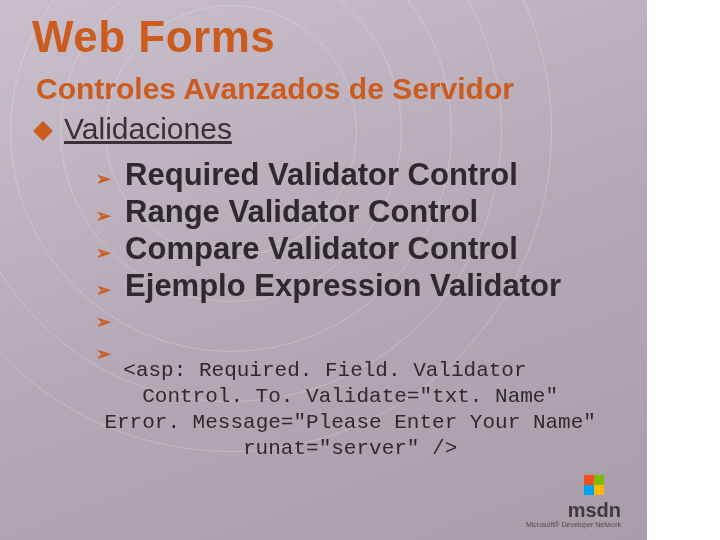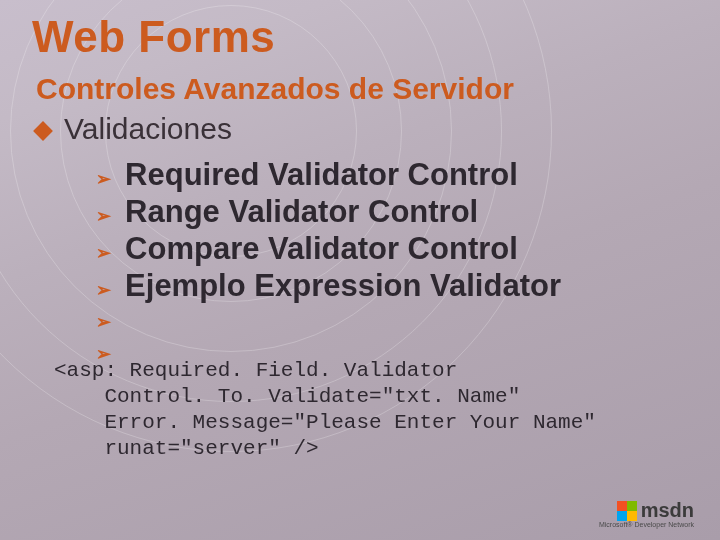--- a/index.html
+++ b/index.html
@@ -5,29 +5,30 @@
   html, body {
     margin: 0;
     padding: 0;
     width: 720px;
     height: 540px;
     overflow: hidden;
     font-family: Arial, Helvetica, sans-serif;
   }
   .slide {
     position: relative;
-    width: 720px;
+    width: 647px;
     height: 540px;
     background: linear-gradient(160deg,
       #c8becc 0%,
       #c4bac6 15%,
       #bbb0bc 35%,
       #b4a8b4 55%,
       #a99daa 100%);
     box-sizing: border-box;
+    text-align: center;
   }
   
   .rings {
     position: absolute;
     top: -220px;
     left: -120px;
     width: 700px;
     height: 700px;
     pointer-events: none;
     opacity: 0.25;
@@ -72,20 +73,21 @@
     height: 14px;
     background: #cc5b1f;
     transform: rotate(45deg);
     margin-right: 14px;
     margin-top: 4px;
   }
   .section-text {
     font-size: 30px;
     color: #3a3138;
     font-weight: normal;
+    text-decoration: underline;
   }
   .bullets {
     position: absolute;
     top: 160px;
     left: 96px;
   }
   .bullet {
     display: flex;
     align-items: baseline;
     margin-bottom: 4px;
@@ -115,20 +117,21 @@
     white-space: pre;
   }
   
   .logo {
     position: absolute;
     right: 26px;
     bottom: 18px;
     display: flex;
     align-items: center;
     gap: 4px;
+    flex-direction: column;
   }
   .logo .flag { display: flex; flex-wrap: wrap; width: 20px; height: 20px; }
   .logo .flag span { width: 10px; height: 10px; }
   .fr { background:#f25022;} .fg{background:#7fba00;} .fb{background:#00a4ef;} .fy{background:#ffb900;}
   .logo-text {
     font-family: "Segoe UI", Arial, sans-serif;
     font-size: 20px;
     font-weight: bold;
     color: #3b3b3b;
   }

